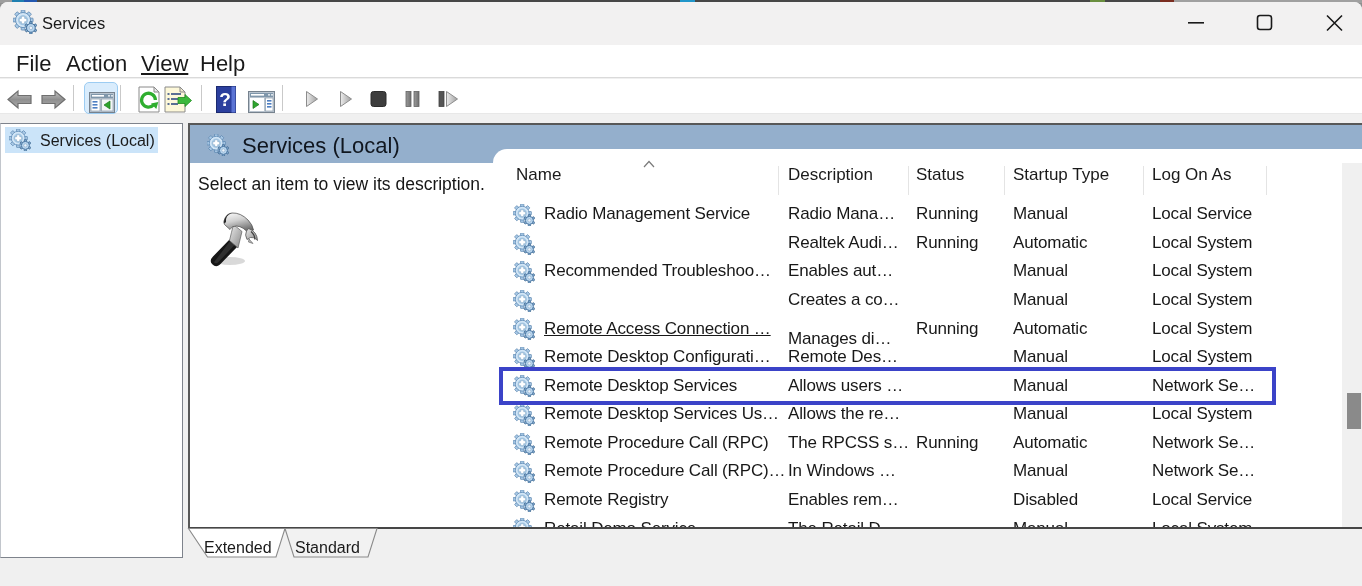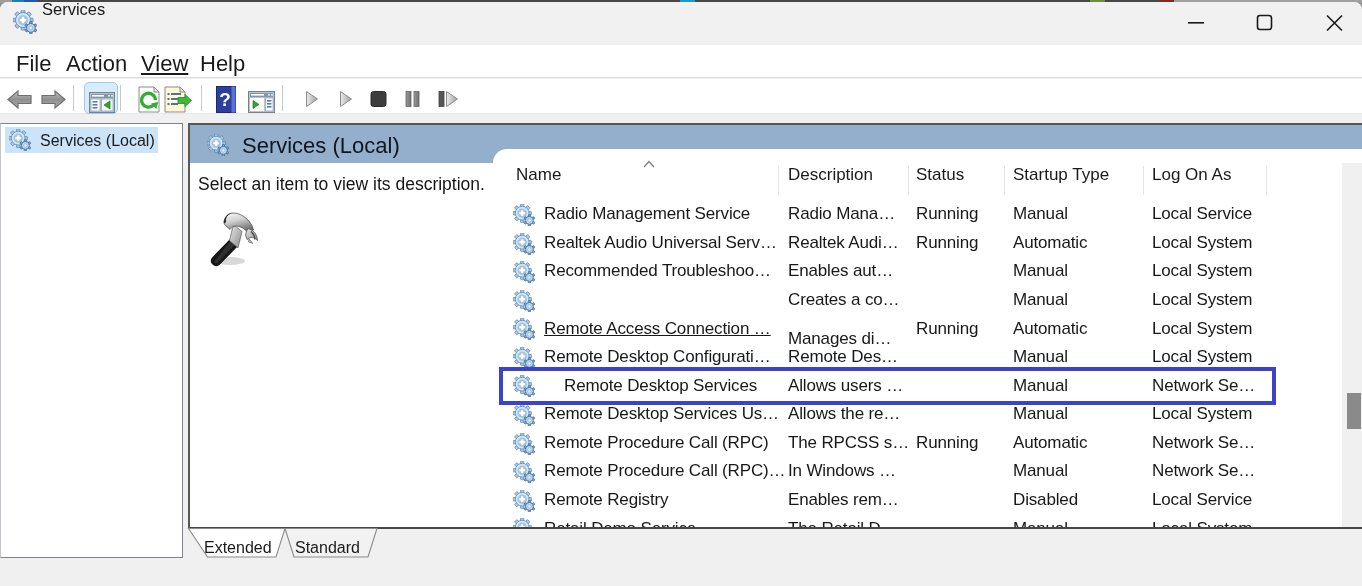--- a/index.html
+++ b/index.html
@@ -1,21 +1,21 @@
 <!DOCTYPE html>
 <html><head><meta charset="utf-8"><style>
 * { margin:0; padding:0; box-sizing:border-box; }
 html,body { width:1362px; height:586px; overflow:hidden; }
 body { font-family:"Liberation Sans",sans-serif; background:#8f8f8f; position:relative; color:#1b1b1b; }
 .abs { position:absolute; }
 .win { position:absolute; left:0; top:2px; width:1362px; height:584px; background:#f0f0f0; border-radius:8px 8px 0 0; overflow:hidden; }
 .titlebar { position:absolute; left:0; top:0; width:1362px; height:43px; background:#f2f1f1; }
 .menubar { position:absolute; left:0; top:43px; width:1362px; height:33px; background:#ffffff; border-bottom:1px solid #dadada; }
 .toolbar { position:absolute; left:0; top:77px; width:1362px; height:35px; background:#ffffff; border-bottom:1px solid #e8e8e8; }
-.title-txt { position:absolute; left:42px; top:0; font-size:16.5px; line-height:19px; color:#191919;text-align:right; }
+.title-txt { position:absolute; left:42px; top:14px; font-size:16.5px; line-height:19px; color:#191919;text-align:right; }
 .menu { position:absolute; top:53.5px; font-size:22px; line-height:20px; color:#1a1a1a; }
 .tsep { position:absolute; top:85px; width:1px; height:26px; background:#c9c9c9; }
 .selbtn { position:absolute; left:84px; top:82px; width:34px; height:32px; background:#d9ecfc; border:1px solid #9cccf2; border-radius:5px; }
 .tree { position:absolute; left:0px; top:123px; width:183px; height:435px; background:#ffffff; border:1px solid #7e838c; border-left-color:#c2c6cc; }
 .treesel { position:absolute; left:5px; top:127px; width:153px; height:26px; background:#cbe4f9; }
 .treetxt { position:absolute; left:40px; top:131px; font-size:16px; line-height:19px; }
 .rpanel { position:absolute; left:188px; top:123px; width:1174px; height:406px; background:#ffffff; border-top:2px solid #585858; border-left:2px solid #585858; border-bottom:2px solid #464646; }
 .band { position:absolute; left:190px; top:125px; width:1172px; height:38px; background:#94afcc; }
 .bandtxt { position:absolute; left:242px; top:133px; font-size:22px; line-height:25px; color:#10161f; }
 .listpanel { position:absolute; left:493px; top:149px; width:869px; height:378px; background:#ffffff; border-top-left-radius:14px; }
@@ -341,21 +341,20 @@
    <rect x="-1.1" y="3.2" width="2.2" height="2.5" rx="0.3" transform="rotate(60)"></rect>
    <rect x="-1.1" y="3.2" width="2.2" height="2.5" rx="0.3" transform="rotate(120)"></rect>
    <rect x="-1.1" y="3.2" width="2.2" height="2.5" rx="0.3"></rect>
    <rect x="-1.1" y="3.2" width="2.2" height="2.5" rx="0.3" transform="rotate(240)"></rect>
    <rect x="-1.1" y="3.2" width="2.2" height="2.5" rx="0.3" transform="rotate(300)"></rect>
   </g>
   <circle r="4.0" fill="#b9d6ee" stroke="#44719e" stroke-width="0.9"></circle>
   <circle r="1.6" fill="#ecf3fa" stroke="#789cbe" stroke-width="0.5"></circle>
  </g>
 </svg></div>
-<div class="rtxt" style="left:544px;top:232.9px;">Realtek Audio Universal Serv…</div>
 <div class="rtxt" style="left:788px;top:232.9px;">Realtek Audi…</div>
 <div class="rtxt" style="left:916px;top:232.9px;">Running</div>
 <div class="rtxt" style="left:1013px;top:232.9px;">Automatic</div>
 <div class="rtxt" style="left:1152px;top:232.9px;">Local System</div>
 <div class="cell" style="left:513px;top:261.1px;"><svg width="22" height="22" viewBox="0 0 22 22">
  <g transform="translate(9.2,9.2)">
   <g fill="#a9c9e6" stroke="#4d7aa6" stroke-width="0.6">
    <rect x="-1.7" y="-9.2" width="3.4" height="3.5" rx="0.4"></rect>
    <rect x="-1.7" y="5.7" width="3.4" height="3.5" rx="0.4" transform="rotate(45)"></rect>
    <rect x="-1.7" y="5.7" width="3.4" height="3.5" rx="0.4" transform="rotate(90)"></rect>
@@ -507,21 +506,21 @@
    <rect x="-1.1" y="3.2" width="2.2" height="2.5" rx="0.3" transform="rotate(60)"></rect>
    <rect x="-1.1" y="3.2" width="2.2" height="2.5" rx="0.3" transform="rotate(120)"></rect>
    <rect x="-1.1" y="3.2" width="2.2" height="2.5" rx="0.3"></rect>
    <rect x="-1.1" y="3.2" width="2.2" height="2.5" rx="0.3" transform="rotate(240)"></rect>
    <rect x="-1.1" y="3.2" width="2.2" height="2.5" rx="0.3" transform="rotate(300)"></rect>
   </g>
   <circle r="4.0" fill="#b9d6ee" stroke="#44719e" stroke-width="0.9"></circle>
   <circle r="1.6" fill="#ecf3fa" stroke="#789cbe" stroke-width="0.5"></circle>
  </g>
 </svg></div>
-<div class="rtxt" style="left:544px;top:375.7px;margin-left:20px;">Remote Desktop Services</div>
+<div class="rtxt" style="left:544px;top:375.7px;">Remote Desktop Services</div>
 <div class="rtxt" style="left:788px;top:375.7px;">Allows users …</div>
 <div class="rtxt" style="left:1013px;top:375.7px;">Manual</div>
 <div class="rtxt" style="left:1152px;top:375.7px;">Network Se…</div>
 <div class="cell" style="left:513px;top:404.0px;"><svg width="22" height="22" viewBox="0 0 22 22">
  <g transform="translate(9.2,9.2)">
   <g fill="#a9c9e6" stroke="#4d7aa6" stroke-width="0.6">
    <rect x="-1.7" y="-9.2" width="3.4" height="3.5" rx="0.4"></rect>
    <rect x="-1.7" y="5.7" width="3.4" height="3.5" rx="0.4" transform="rotate(45)"></rect>
    <rect x="-1.7" y="5.7" width="3.4" height="3.5" rx="0.4" transform="rotate(90)"></rect>
    <rect x="-1.7" y="5.7" width="3.4" height="3.5" rx="0.4" transform="rotate(135)"></rect>

